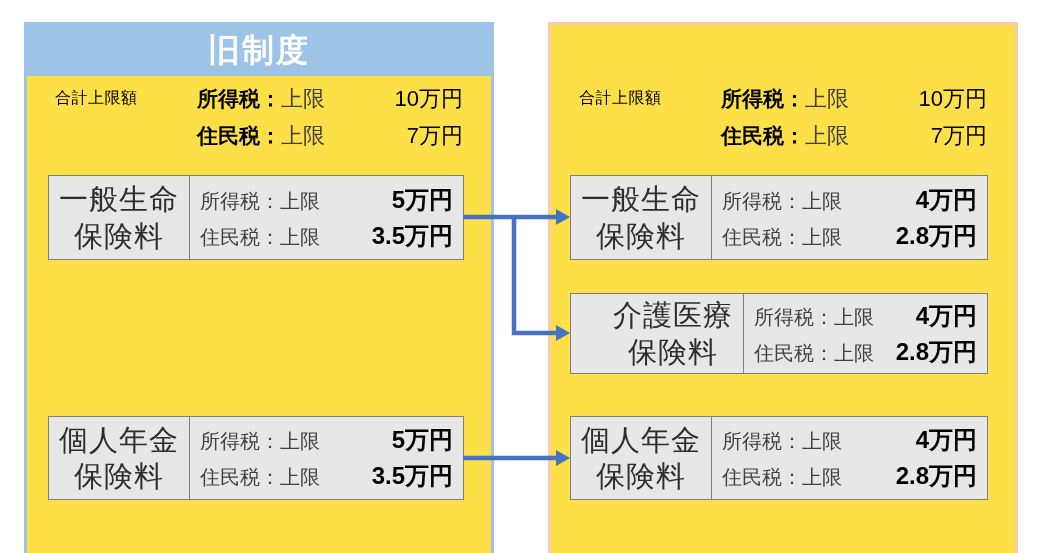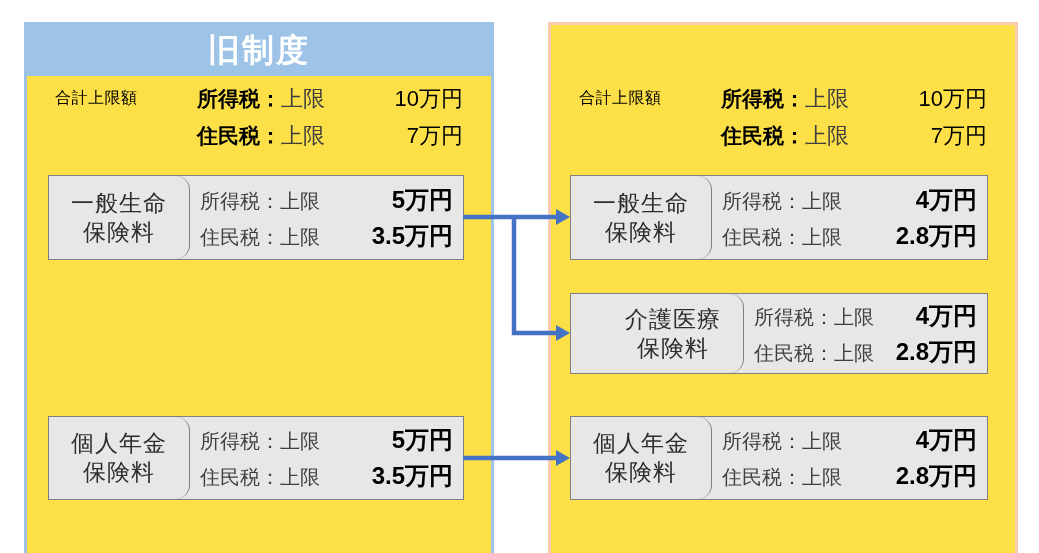--- a/index.html
+++ b/index.html
@@ -32,21 +32,21 @@
 
   .gbox{
     position:absolute;left:21px;width:416px;box-sizing:border-box;
     background:var(--box-fill);border:1.5px solid var(--box-border);
     display:flex;
   }
   .panel.new .gbox{left:19px;width:418px;}
   .gbox-label{
     width:140px;flex:0 0 140px;border-right:1.5px solid var(--box-border);
     display:flex;flex-direction:column;align-items:center;justify-content:center;
-    font-size:23px;color:#2d2d2d;line-height:1.25;letter-spacing:1px;border-radius:14px;
+    font-size:29px;color:#2d2d2d;line-height:1.25;letter-spacing:1px;
   }
   .gbox-values{
     flex:1;display:flex;flex-direction:column;justify-content:center;
     padding:0 10px;gap:4px;min-width:0;
   }
   .vrow{display:flex;align-items:baseline;}
   .vlabel{font-size:20px;color:var(--text-soft);}
   .vval{margin-left:auto;font-size:24px;font-weight:700;}
 
   .arrows{position:absolute;left:0;top:0;pointer-events:none;}

